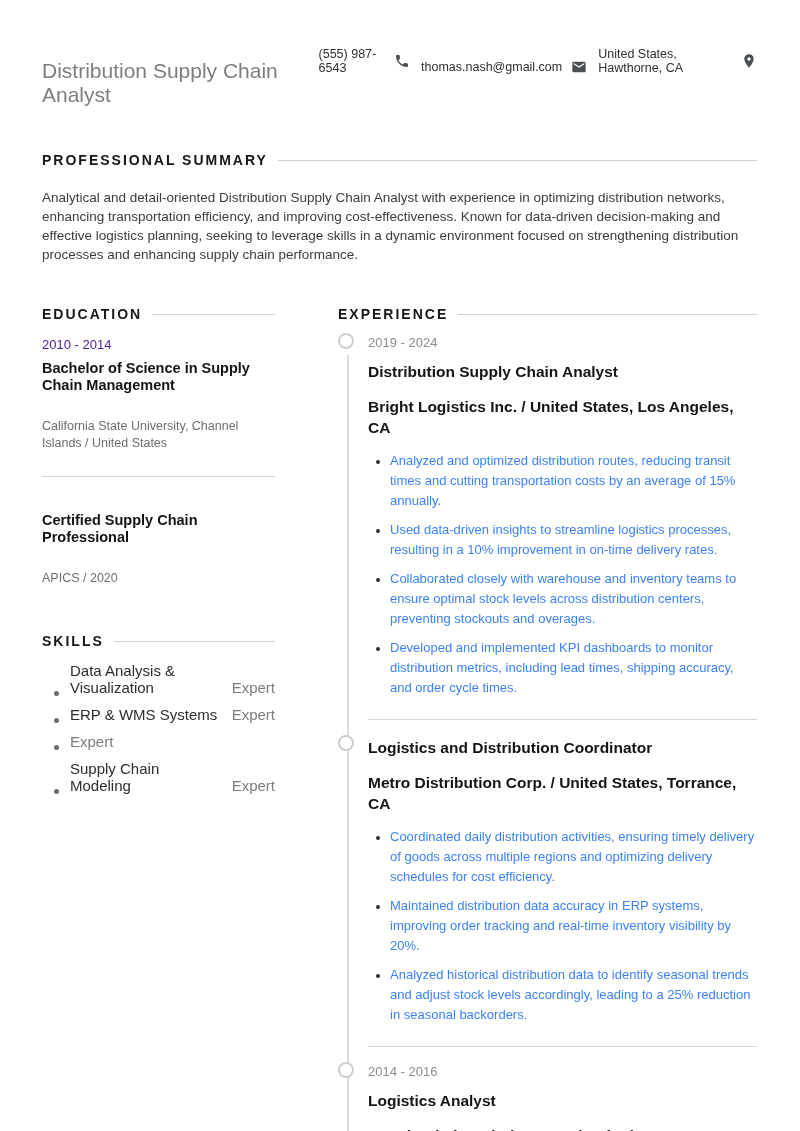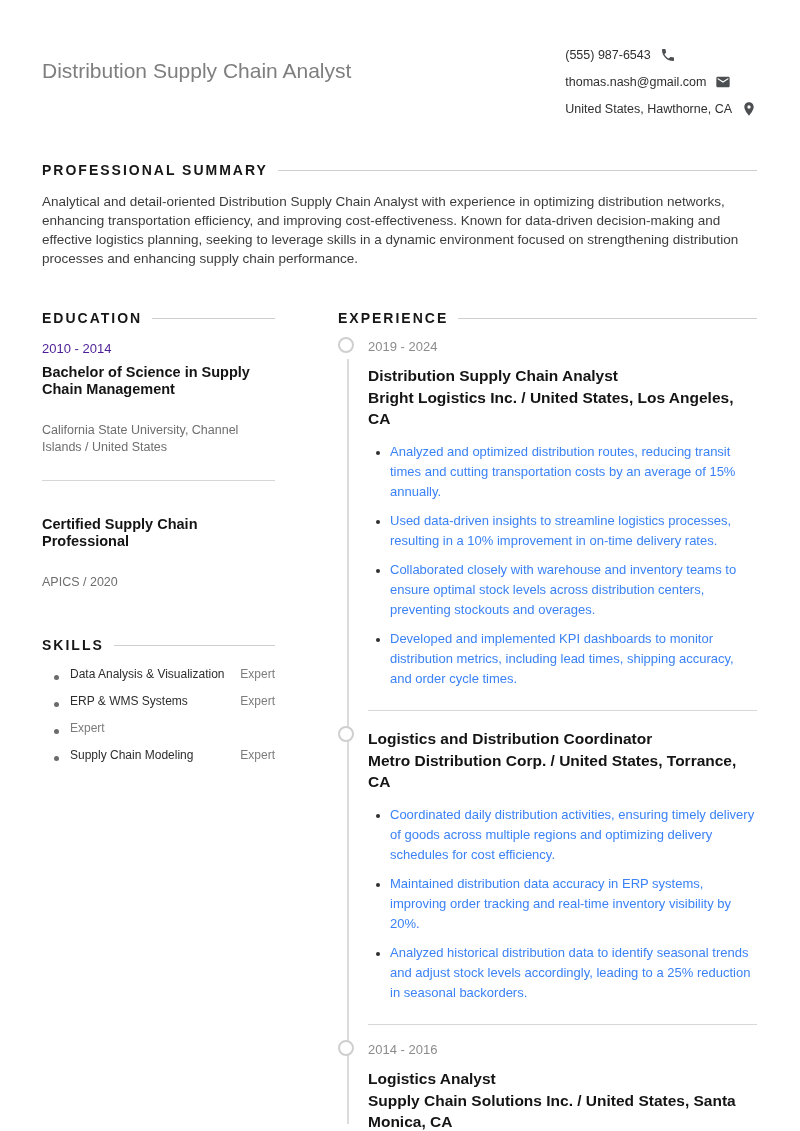--- a/index.html
+++ b/index.html
@@ -13,68 +13,68 @@
   }
   .page { padding: 46px 43px 0 42px; }
 
   
   .header { display: flex; justify-content: space-between; align-items: flex-start; }
   .name { font-size: 37px; line-height: 40px; letter-spacing: .5px; color: #171717; white-space: nowrap; }
   .name .first { font-weight: 800; }
   .name .last  { font-weight: 400; color: #232323; }
   .subtitle { margin-top: 13px; font-size: 21px; color: #7e7e7e; font-weight: 400; }
 
-  .contact { display: flex; flex-direction: column; align-items: flex-start; gap: 11px; padding-top: 1px; }
+  .contact { display: flex; align-items: flex-end; gap: 11px; padding-top: 1px; }
   .contact-row { display: flex; align-items: center; gap: 9px; font-size: 12.5px; color: #2f2f2f; }
   .contact-row svg { width: 16px; height: 16px; fill: #4c4f52; flex-shrink: 0; }
 
   
   .section-heading { display: flex; align-items: center; gap: 10px; }
   .section-heading h2 {
     margin: 0; font-size: 14px; font-weight: 700;
     letter-spacing: 2px; color: #161616; white-space: nowrap;
   }
   .section-heading .rule { flex: 1; height: 1px; background: #cfcfcf; }
 
   
   .summary { margin-top: 45px; }
-  .summary p { margin: 14px 0 0; font-size: 13.5px; line-height: 19px; color: #3c3c3c; }
+  .summary p { margin: 20px 0 0; font-size: 13.5px; line-height: 19px; color: #3c3c3c; }
 
   
   .columns { display: flex; gap: 63px; margin-top: 42px; }
   .left-col { width: 233px; flex-shrink: 0; }
   .right-col { flex: 1; min-width: 0; }
 
   
   .edu-dates { margin-top: 15px; font-size: 13px; color: #4c1d95; }
   .edu-title { margin: 8px 0 0; font-size: 14.5px; font-weight: 700; line-height: 17px; color: #141414; }
   .edu-inst  { margin-top: 24px; font-size: 12.5px; line-height: 17px; color: #6e6e6e; }
   .edu-divider { height: 1px; background: #d6d6d6; margin-top: 24px; }
   .edu-entry-2 .edu-title { margin-top: 35px; }
 
   
   .skills { margin-top: 46px; }
   .skills-list { margin-top: 13px; }
-  .skill-row { display: flex; align-items: center; margin-top: 10px; font-size: 12px; }
+  .skill-row { display: flex; align-items: flex-end; margin-top: 10px; font-size: 15px; }
   .skill-bullet { width: 5px; height: 5px; border-radius: 50%; background: #6b6b6b; margin: 6px 11px 0 12px; flex-shrink: 0; }
   .skill-name { flex: 1; color: #2d2d2d; line-height: 17px; padding-right: 10px; }
   .skill-level { color: #7c7c7c; line-height: 17px; }
 
   
   .timeline { position: relative; margin-top: 13px; }
   .timeline-line { position: absolute; left: 9px; top: 20px; bottom: 8px; width: 2px; background: #dcdcdc; }
   .exp-entry { position: relative; padding-left: 30px; }
   .timeline-dot {
     position: absolute; left: 0; top: -2px;
     width: 16px; height: 16px; border-radius: 50%;
     background: #ffffff; border: 2px solid #cfcfcf;
   }
   .exp-dates { font-size: 13px; color: #8c8c8c; }
   .exp-title   { margin-top: 11px; font-size: 15.5px; font-weight: 700; line-height: 21px; color: #141414; }
-  .exp-company { margin-top: 1px; font-size: 15.5px; font-weight: 700; line-height: 21px; color: #141414; }
+  .exp-company { margin-top: 14px; font-size: 15.5px; font-weight: 700; line-height: 21px; color: #141414; }
   .exp-bullets { margin: 13px 0 0; padding-left: 22px; }
   .exp-bullets li { font-size: 13px; line-height: 20px; color: #3b82f6; margin-top: 9px; }
   .exp-bullets li::marker { color: #2f2f2f; font-size: 12px; }
   .entry-divider { height: 1px; background: #d8d8d8; margin: 21px 0 17px 30px; }
 </style>
 </head>
 <body>
 
 <div class="page">
 

